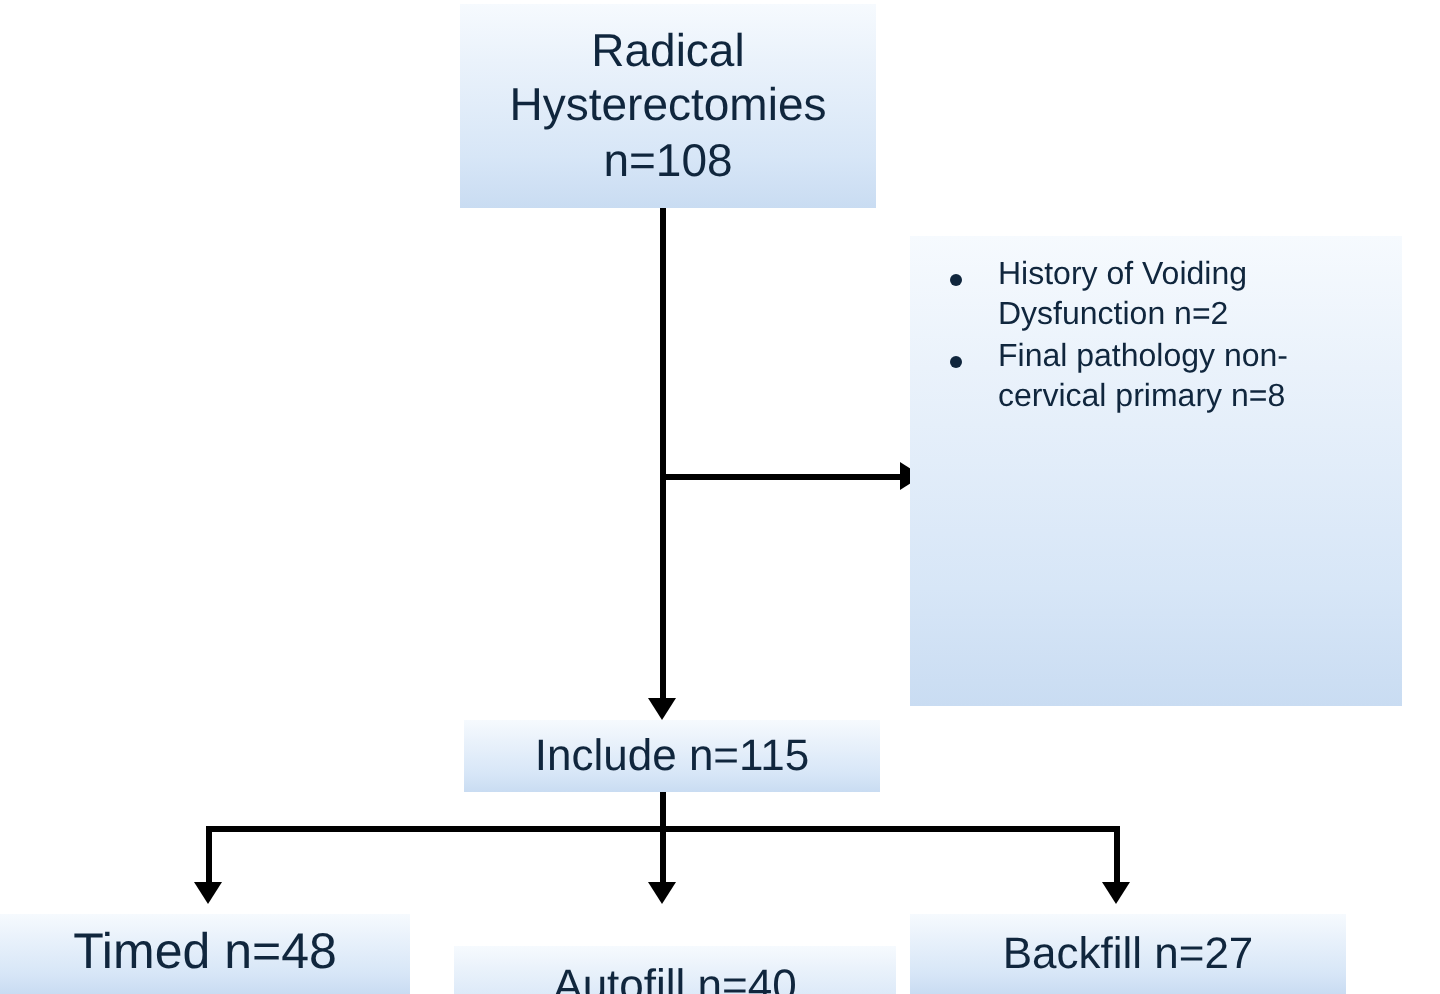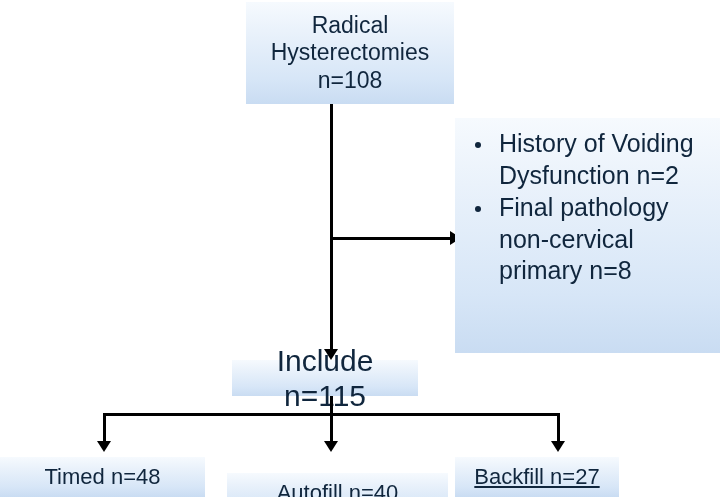--- a/index.html
+++ b/index.html
@@ -32,65 +32,63 @@
     line-height: 1.18;
   }
 
   
   .node-top {
     left: 230px;
     top: 2px;
     width: 208px;
     height: 102px;
     font-size: 23px;
-    margin-left: 16px;
   }
   .node-top .lines {
     display: block;
   }
 
   .node-exclusions {
     left: 455px;
     top: 118px;
-    width: 265px;
+    width: 246px;
     height: 235px;
     display: block;
     text-align: left;
     padding: 10px 4px 8px 8px;
-    font-size: 25px;
+    font-size: 16px;
   }
   .node-include {
     left: 232px;
     top: 360px;
-    width: 186px;
+    width: 208px;
     height: 36px;
-    font-size: 30px;
+    font-size: 22px;
   }
   .node-timed {
     left: 0px;
     top: 457px;
     width: 205px;
     height: 40px;
-    font-size: 22px;
+    font-size: 25px;
   }
   .node-autofill {
     left: 227px;
     top: 457px;
     width: 221px;
     height: 40px;
     font-size: 22px;
     margin-top: 16px;
   }
   .node-backfill {
     left: 455px;
     top: 457px;
-    width: 164px;
+    width: 218px;
     height: 40px;
     font-size: 22px;
-    text-decoration: underline;
   }
 
   
   .bullet-list {
     margin: 0;
     padding: 0;
     list-style: none;
   }
   .bullet-item {
     position: relative;

